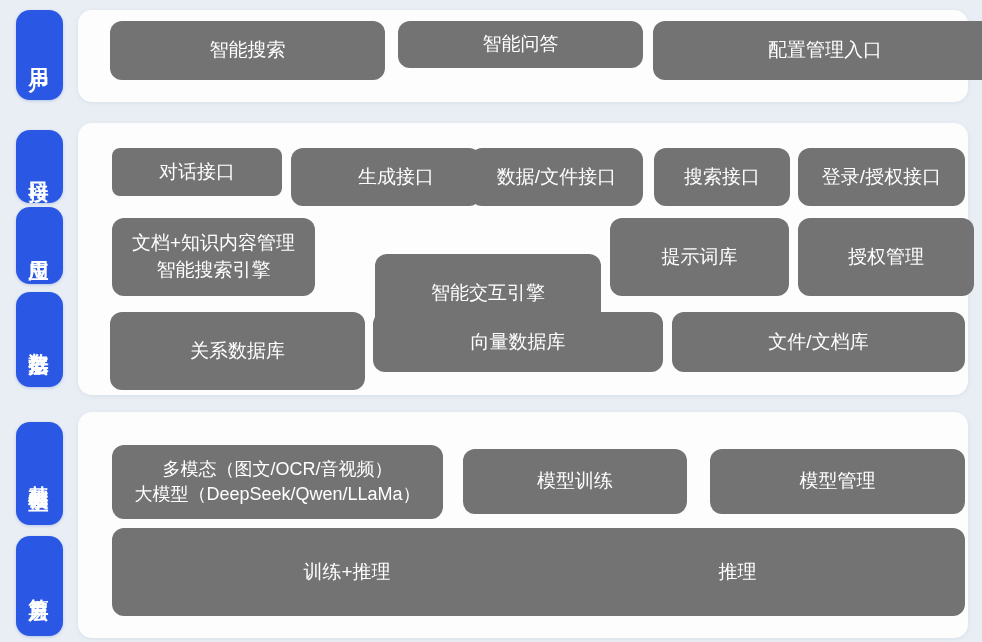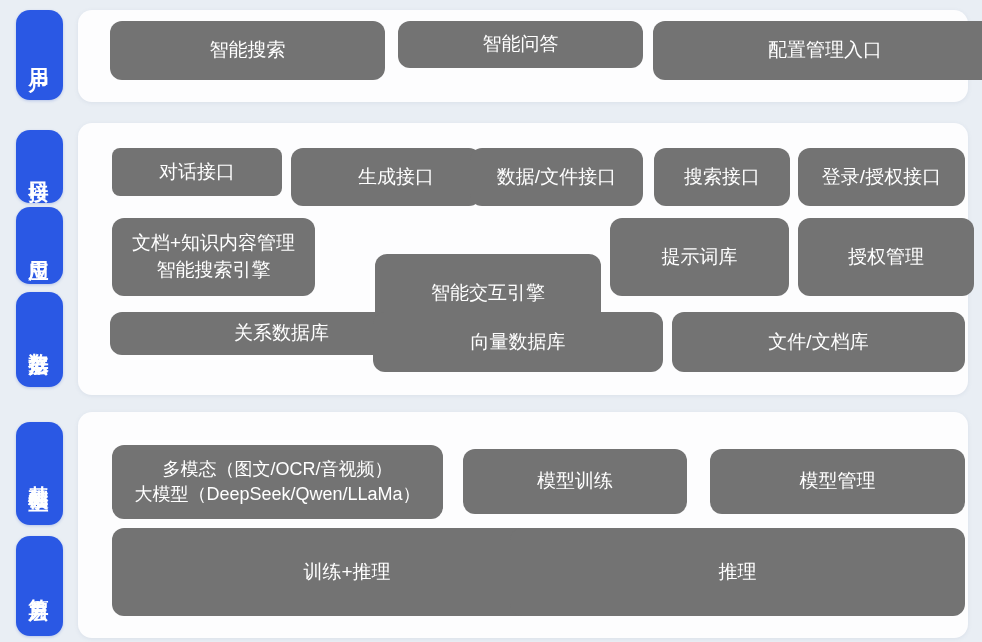--- a/index.html
+++ b/index.html
@@ -63,21 +63,21 @@
   #b-search-api     { left:654px; top:148px; width:136px; height:58px; }
   #b-login-auth-api { left:798px; top:148px; width:167px; height:58px; }
 
   
   #b-doc-knowledge  { left:112px; top:218px; width:203px; height:78px; }
   #b-interaction    { left:375px; top:218px; width:226px; height:78px;margin-top:36px; }
   #b-prompt-lib     { left:610px; top:218px; width:179px; height:78px; }
   #b-auth-mgmt      { left:798px; top:218px; width:176px; height:78px; }
 
   
-  #b-relational-db  { left:110px; top:312px; width:255px; height:43px;padding-left:44px; }
+  #b-relational-db  { left:110px; top:312px; width:255px; height:78px; }
   #b-vector-db      { left:373px; top:312px; width:290px; height:60px; }
   #b-file-doc-store { left:672px; top:312px; width:293px; height:60px; }
 
   
   #b-multimodal-llm { left:112px; top:445px; width:331px; height:74px; font-size:18px; }
   #b-model-training { left:463px; top:449px; width:224px; height:65px; }
   #b-model-mgmt     { left:710px; top:449px; width:255px; height:65px; }
 
   
   #b-train-infer    { left:112px; top:528px; width:388px; height:88px;padding-left:41px; }

